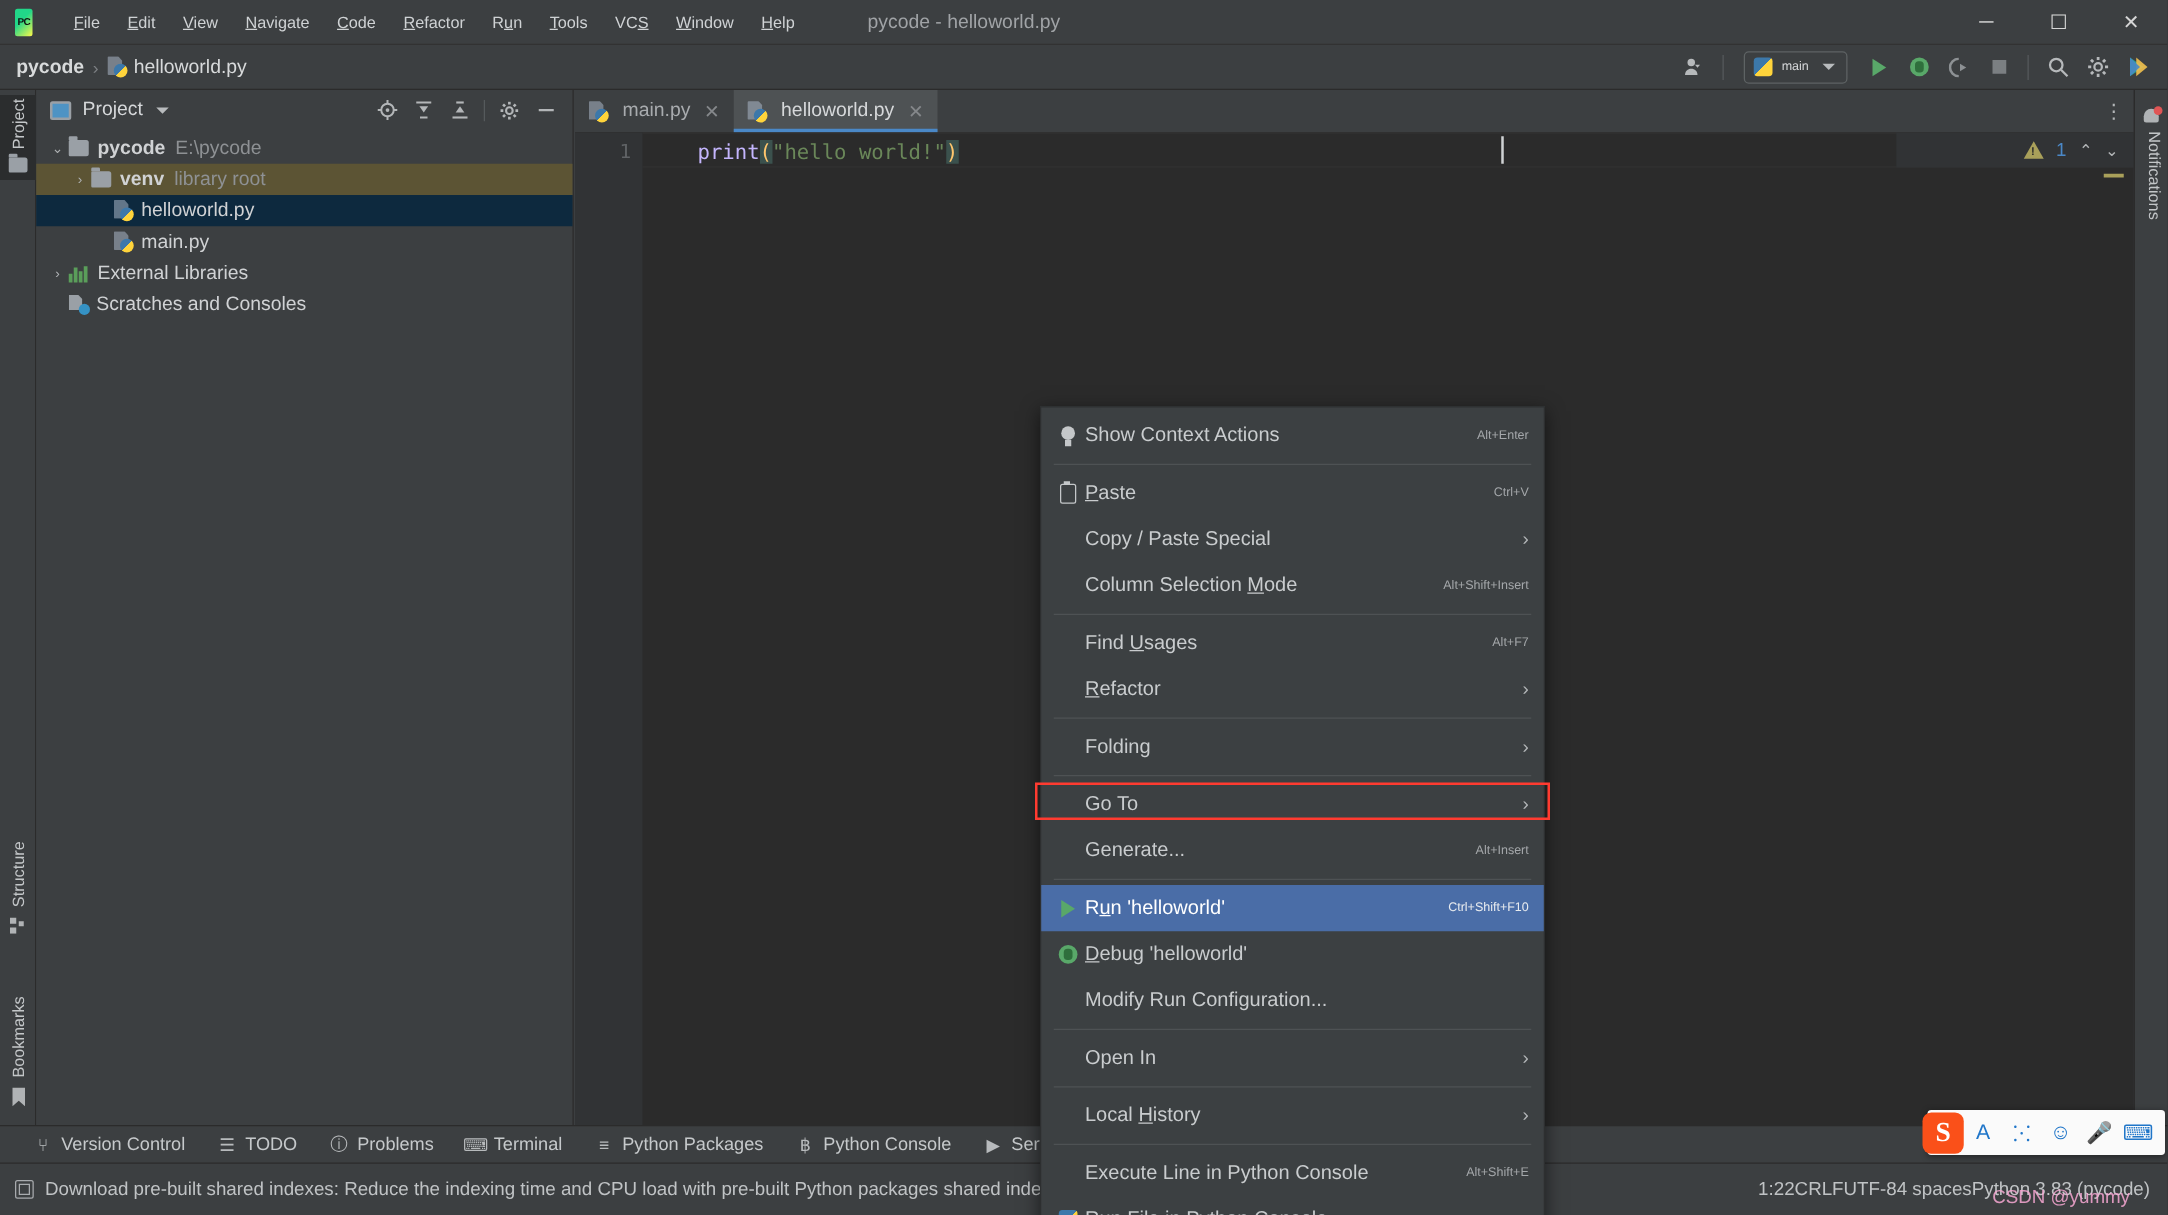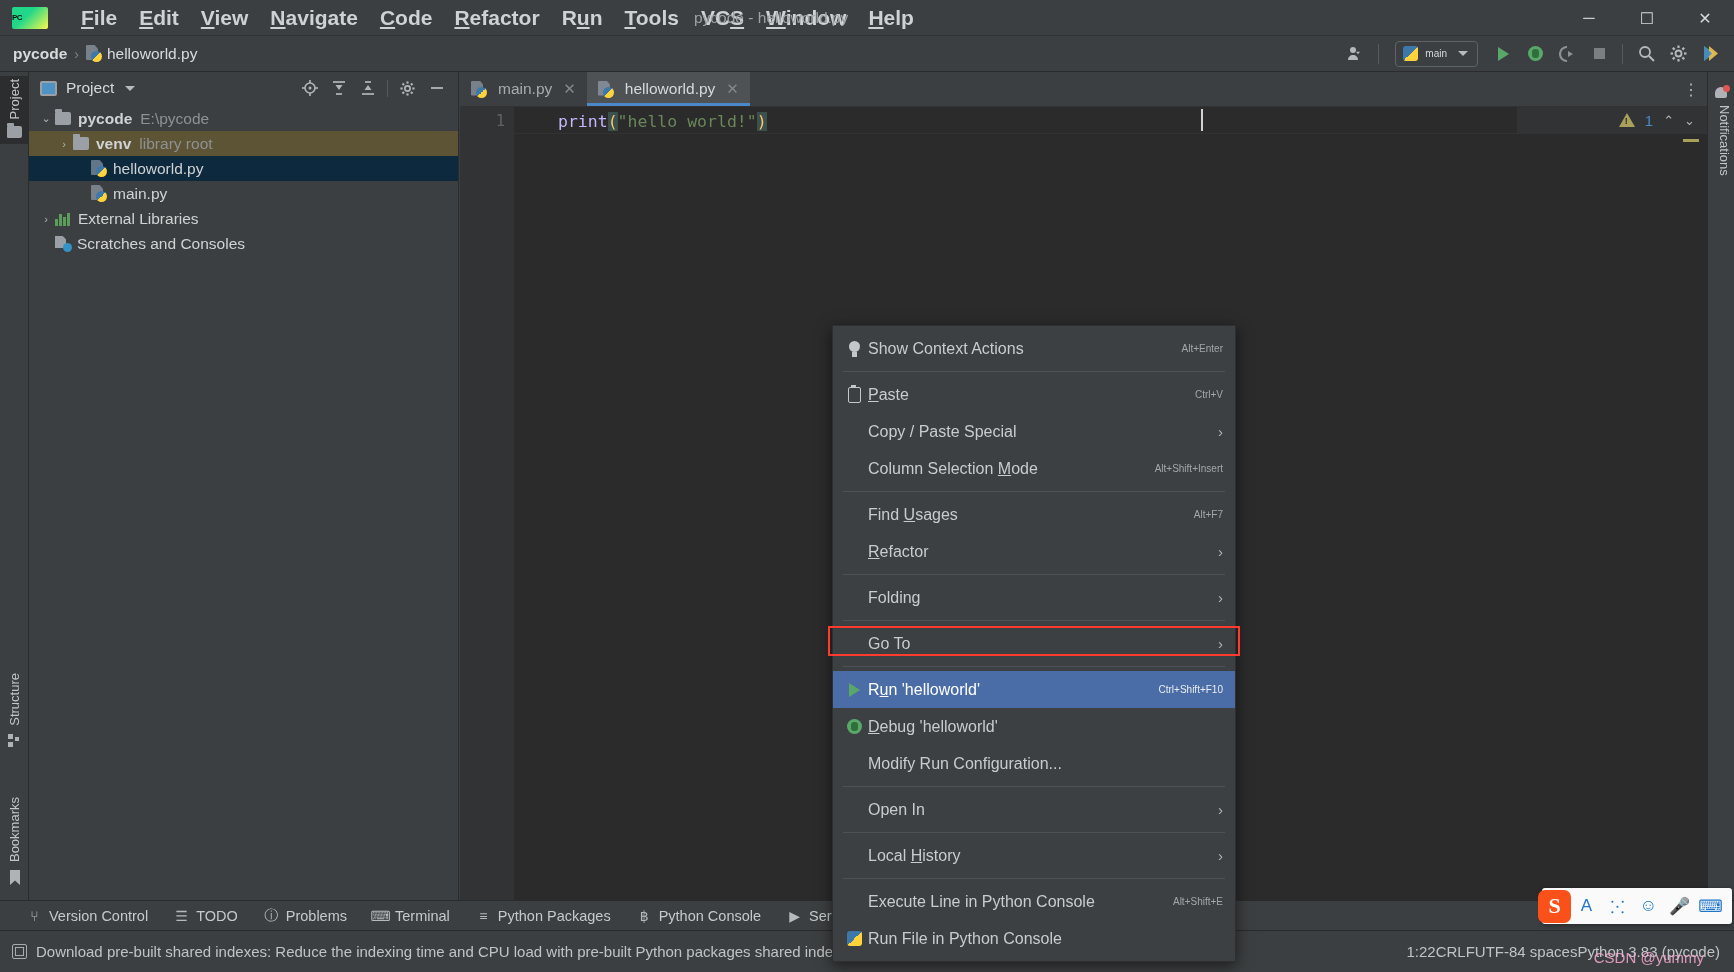--- a/index.html
+++ b/index.html
@@ -12,30 +12,29 @@
   }
   #app { position: relative; width: 1734px; height: 972px; background: #3c3f41; color: #bbbbbb; }
 
   
   .titlebar {
     position: absolute; top: 0; left: 0; width: 1734px; height: 36px;
     background: #3c3f41; display: flex; align-items: center;
     border-bottom: 1px solid #323232;
   }
   .pc-logo {
-    width: 36px; height: 22px; margin-left: 12px; border-radius: 2px;
+    width: 14px; height: 22px; margin-left: 12px; border-radius: 2px;
     background: linear-gradient(135deg,#21d789 0%, #21d789 40%, #fcf84a 100%);
-    display: flex; align-items: center; justify-content: flex-start;
+    display: flex; align-items: center; justify-content: center;
   }
   .pc-logo span { font-size: 8px; font-weight: bold; color: #101010; line-height: 1; letter-spacing: -0.5px;}
   .menubar { display: flex; align-items: center; margin-left: 22px; gap: 0px; }
   .menubar .mi {
-    padding: 4px 11px; font-size: 21px; color: #cfd2d4; cursor: default;
+    padding: 4px 11px; font-size: 13px; color: #cfd2d4; cursor: default;
     white-space: nowrap;
-    font-weight: bold;
   }
   .menubar .mi u { text-decoration: underline; }
   .win-title {
     position: absolute; left: 694px; top: 9px; font-size: 15.5px; color: #a0a3a6;
     white-space: nowrap;
   }
   .wbtns { position: absolute; right: 0; top: 0; height: 36px; display: flex; }
   .wbtn { width: 58px; height: 36px; display:flex; align-items:center; justify-content:center; color:#d6d6d6; font-size:16px;}
 
   
@@ -511,20 +510,25 @@
         <span class="ci"></span>
         <span class="lab">Folding</span>
         <span class="arrow-r">›</span>
       </div>
       <div class="cmsep"></div>
       <div class="cmi">
         <span class="ci"></span>
         <span class="lab">Go To</span>
         <span class="arrow-r">›</span>
       </div>
+      <div class="cmi">
+        <span class="ci"></span>
+        <span class="lab">Generate...</span>
+        <span class="sc">Alt+Insert</span>
+      </div>
       <div class="cmsep"></div>
       <div class="cmi highlight">
         <span class="ci">
           <span style="width:0;height:0;border-left:11px solid #59a869;border-top:7px solid transparent;border-bottom:7px solid transparent;display:block"></span>
         </span>
         <span class="lab">R<u>u</u>n 'helloworld'</span>
         <span class="sc">Ctrl+Shift+F10</span>
       </div>
       <div class="cmi">
         <span class="ci">

